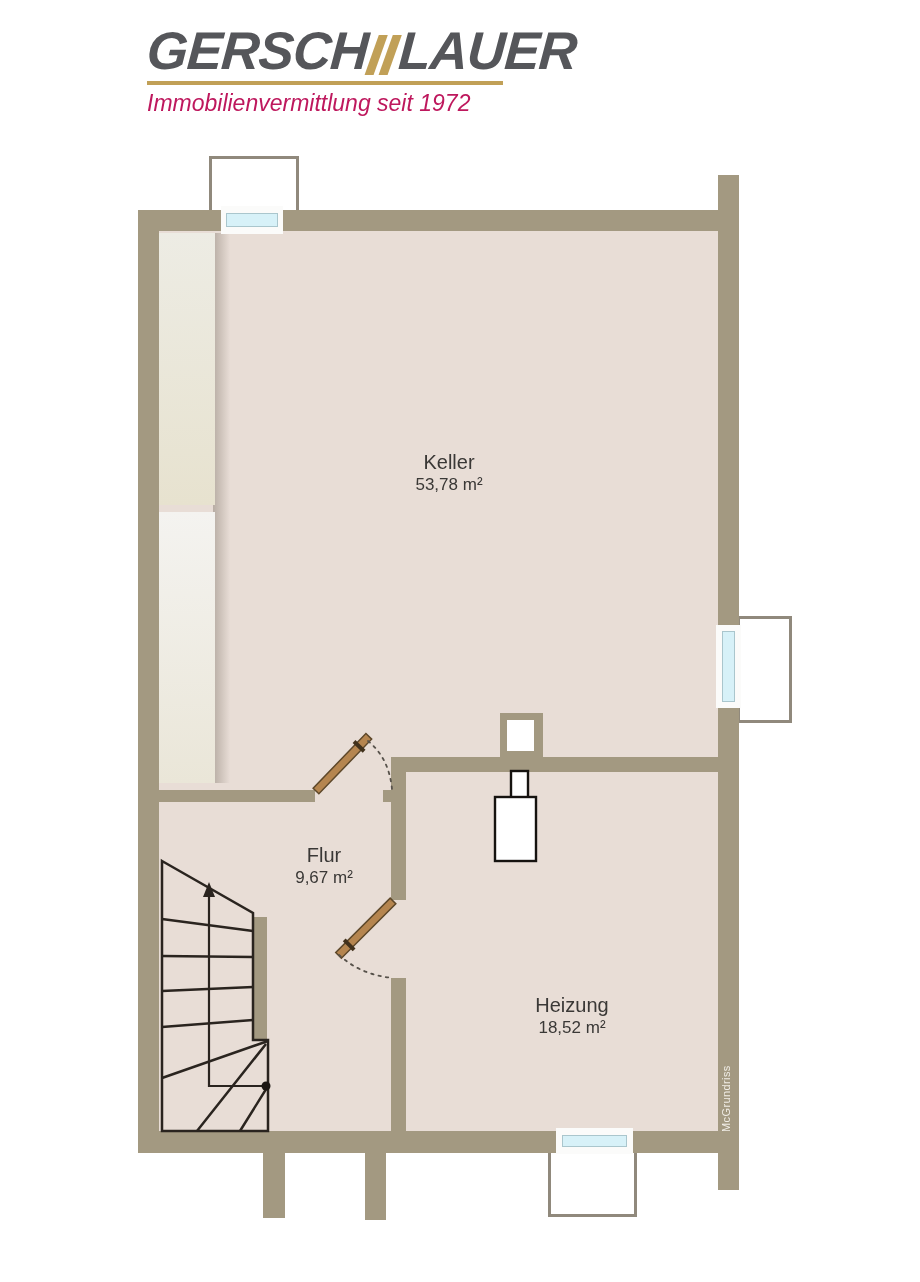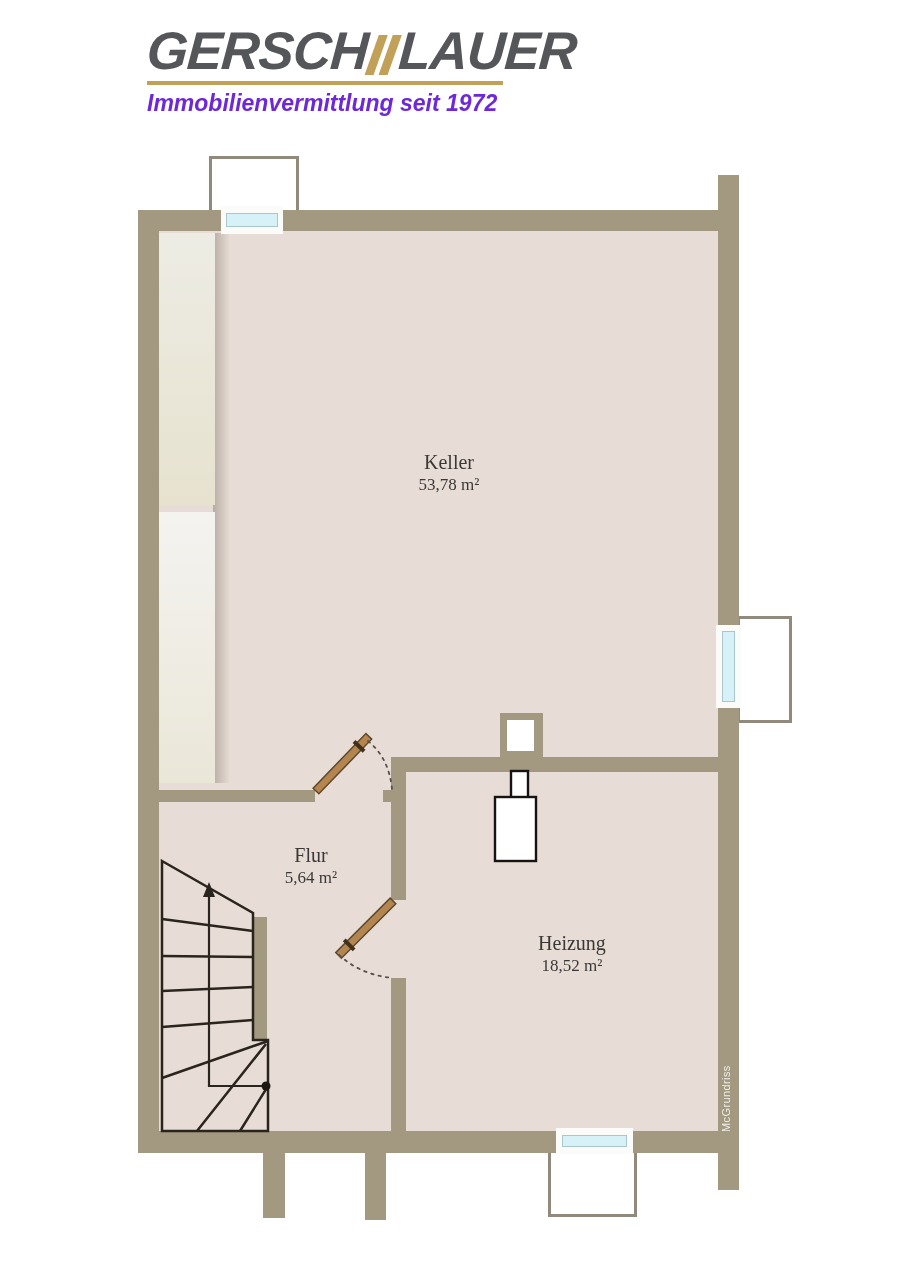--- a/index.html
+++ b/index.html
@@ -10,34 +10,34 @@
   .canvas{position:relative;width:920px;height:1282px;background:#fff;overflow:hidden;
           font-family:"Liberation Sans", sans-serif;}
   
   .logo{position:absolute;left:147px;top:24px;width:358px;}
   .brand{display:flex;align-items:flex-end;color:var(--brand_text);
          font-style:italic;font-weight:bold;font-size:53px;line-height:1;
          letter-spacing:-1px;white-space:nowrap;transform:skewX(-4deg);}
   .accent{display:inline-flex;gap:5px;align-items:flex-end;margin:0 4px 2px 4px;}
   .accent .bar{width:9px;height:40px;background:var(--gold);transform:skewX(-16deg);}
   .gold-rule{height:4px;background:var(--gold);margin-top:4px;width:356px;}
-  .tagline{margin-top:5px;color:#6d28d9;font-style:italic;font-weight:bold;
+  .tagline{margin-top:5px;color:#be185d;font-style:italic;font-weight:normal;
            font-size:23px;letter-spacing:0px;}
   .wall{position:absolute;background:var(--wall);}
   .floor{position:absolute;background:var(--floor);}
   .lightwell{position:absolute;background:#fff;border:3px solid #90897c;box-sizing:border-box;}
   .winframe{position:absolute;background:#fbfbfa;}
   .winglass{position:absolute;background:var(--glass);border:1px solid #aac6cd;box-sizing:border-box;}
   .strip{position:absolute;}
   .strip1{background:linear-gradient(#edece4,#e7e2cf);}
   .strip2{background:linear-gradient(#f4f3f0,#eae6d8);}
   .strip-shadow{position:absolute;background:linear-gradient(to right,rgba(105,95,82,.38),rgba(105,95,82,0));}
   .chimney{position:absolute;background:var(--wall);}
   .chimney-inner{position:absolute;background:#fff;}
-  .room-label{position:absolute;text-align:center;color:#3a3836;font-family:Liberation Serif, serif;}
+  .room-label{position:absolute;text-align:center;color:#3a3836;}
   .room-label .rname{font-size:20px;line-height:23px;display:block;}
   .room-label .rarea{font-size:17px;line-height:21px;display:block;}
   .watermark{position:absolute;left:720px;top:1036px;width:15px;height:96px;
              writing-mode:vertical-rl;transform:rotate(180deg);
              font-size:11px;letter-spacing:.4px;color:#f0ede6;}
   svg{position:absolute;left:0;top:0;}
 </style>
 </head>
 <body>
 
@@ -115,24 +115,24 @@
     <g fill="#ffffff" stroke="#161310" stroke-width="2.4">
       <rect x="511" y="771" width="17" height="28"></rect>
       <rect x="495" y="797" width="41" height="64"></rect>
     </g>
   </svg>
 
   <div class="room-label" style="left:349px;top:451px;width:200px;">
     <span class="rname">Keller</span>
     <span class="rarea">53,78 m²</span>
   </div>
-  <div class="room-label" style="left:241px;top:844px;width:140px;">
+  <div class="room-label" style="left:254px;top:844px;width:140px;">
     <span class="rname">Flur</span>
-    <span class="rarea">5,64 m²</span>
+    <span class="rarea">9,67 m²</span>
   </div>
-  <div class="room-label" style="left:492px;top:932px;width:160px;">
+  <div class="room-label" style="left:492px;top:994px;width:160px;">
     <span class="rname">Heizung</span>
     <span class="rarea">18,52 m²</span>
   </div>
 
   <div class="watermark">McGrundriss</div>
 
 </div>
 
 </body></html>

